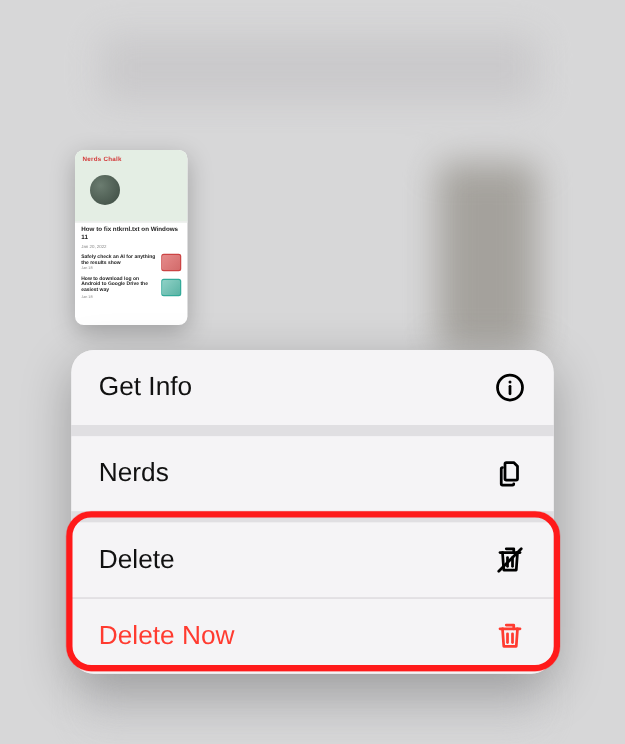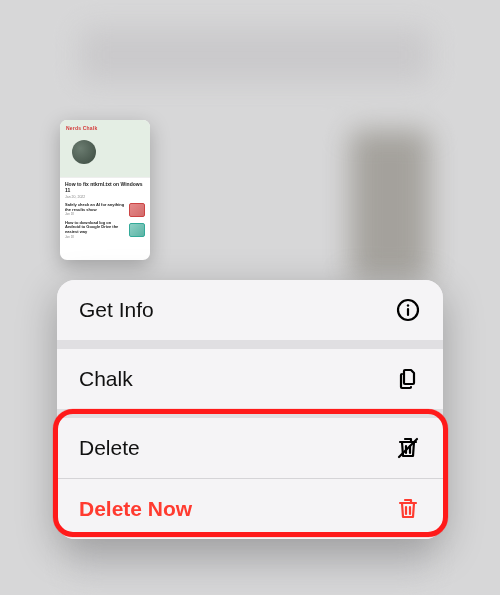--- a/index.html
+++ b/index.html
@@ -67,21 +67,21 @@
     overflow: hidden;
   }
   .menu-item {
     display: flex; align-items: center; justify-content: space-between;
     padding: 0 22px;
     height: 60px;
     cursor: pointer;
     background: #f5f4f6;
   }
   .menu-item .label { font-size: 21px; font-weight: 500; color:#111;text-align:right; }
-  .menu-item.destructive .label { color: #ff3b30; font-weight: 700; }
+  .menu-item.destructive .label { color: #ff3b30; font-weight: 400; }
   .icon-slot { width: 26px; height: 26px; display:flex; align-items:center; justify-content:center; }
   .icon-slot svg { display:block; }
 
   .sep-thin { height: 1px; background: #d5d4d7; }
   .sep-thick { height: 9px; background: #e0dfe2; }
 
   
   .highlight {
     position: absolute;
     top: 409px;
@@ -137,21 +137,21 @@
         <circle cx="12" cy="12" r="10"></circle>
         <circle cx="12" cy="7.5" r="1.2" fill="#000" stroke="none"></circle>
         <line x1="12" y1="11" x2="12" y2="17" stroke-linecap="round"></line>
       </svg>
     </span>
   </div>
 
   <div class="sep-thick"></div>
 
   <div class="menu-item">
-    <span class="label">Chalk</span>
+    <span class="label">Nerds</span>
     <span class="icon-slot">
       <svg viewBox="0 0 24 24" width="24" height="24" fill="none" stroke="#000" stroke-width="2.2" stroke-linejoin="round" stroke-linecap="round">
         <path d="M9 3h6l3 3v10a1 1 0 0 1-1 1h-8a1 1 0 0 1-1-1V4a1 1 0 0 1 1-1z"></path>
         <path d="M6 7h0a1 1 0 0 0-1 1v12a1 1 0 0 0 1 1h8a1 1 0 0 0 1-1"></path>
       </svg>
     </span>
   </div>
 
   <div class="sep-thick"></div>
 

